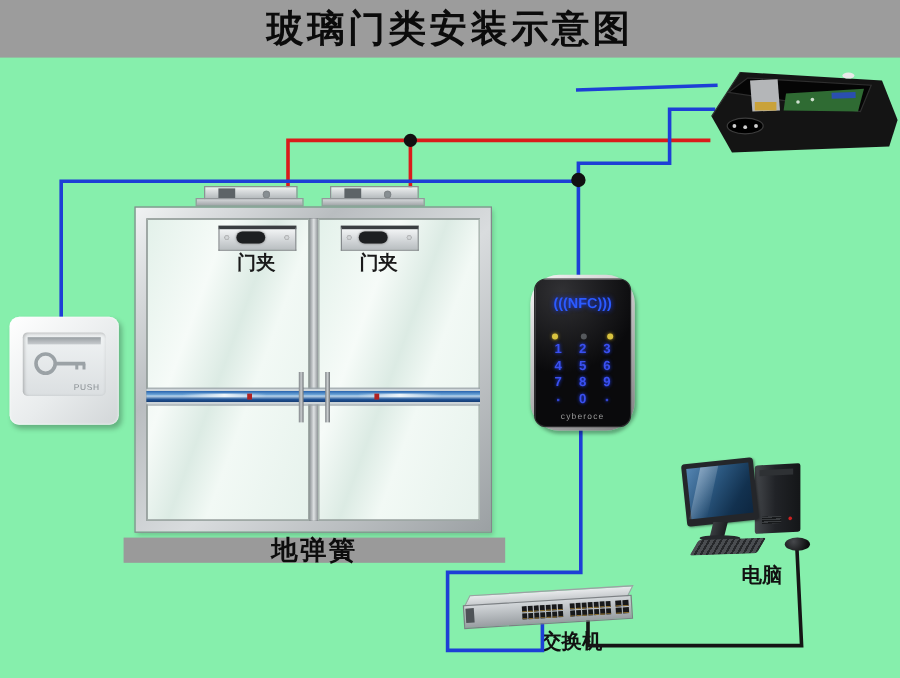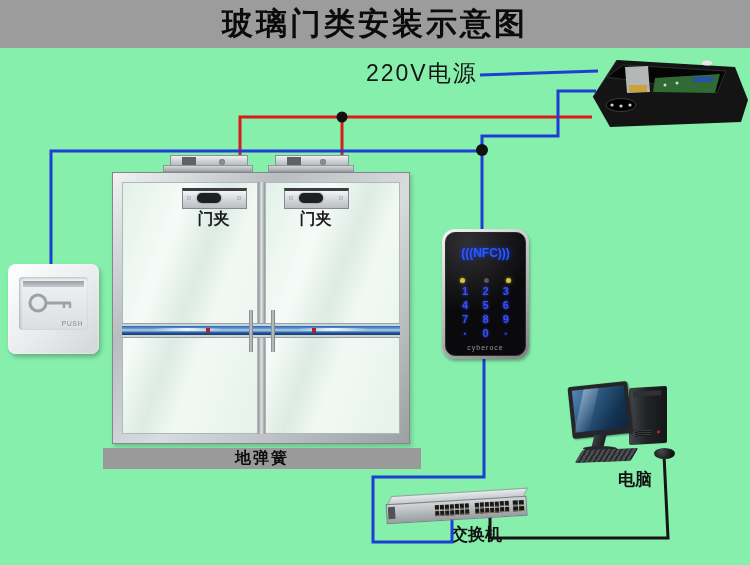--- a/index.html
+++ b/index.html
@@ -45,33 +45,33 @@
   .pushbar{position:absolute;left:0;right:0;top:141px;height:13px;
     background:linear-gradient(180deg,#cdd4d8 0,#cdd4d8 2px,#2a66b0 2px,#6ea6d8 5px,#bcd6ec 6px,#1d4f92 9px,#163e74 11px,#cdd4d8 11px);
     border-top:1px solid #9aa2a7;border-bottom:1px solid #9aa2a7;}
   .pushbar .shine{position:absolute;top:4px;height:3px;background:linear-gradient(90deg,rgba(255,255,255,0),#eef5fa,rgba(255,255,255,0));}
   .pushbar .tick{position:absolute;top:4px;width:4px;height:5px;background:#b02222;}
   .handle{position:absolute;top:128px;width:4px;height:42px;background:linear-gradient(90deg,#7b8084,#c9cdcf,#6f7478);z-index:3;}
 
   
   .floorspring{position:absolute;left:103px;top:448px;width:318px;height:21px;background:var(--floorspring-gray,#9a9a9a);
     display:flex;align-items:center;justify-content:center;z-index:2;}
-  .floorspring span{font-size:16px;font-weight:bold;color:#0d0d0d;letter-spacing:2px;}
+  .floorspring span{font-size:22px;font-weight:bold;color:#0d0d0d;letter-spacing:2px;}
 
   
   .exit-btn{position:absolute;left:8px;top:264px;width:91px;height:90px;border-radius:8px;z-index:4;
     background:linear-gradient(135deg,#ffffff,#e9eced 55%,#d2d6d8);
     box-shadow:2px 3px 4px rgba(0,0,0,.25), inset 0 0 2px #fff;}
   .exit-inner{position:absolute;left:11px;top:13px;width:69px;height:53px;border-radius:4px;
     background:linear-gradient(180deg,#f0f3f4,#dbdfe1);box-shadow:inset 1px 1px 3px rgba(0,0,0,.25);}
   .exit-stripe{position:absolute;left:4px;top:4px;right:4px;height:6px;background:linear-gradient(180deg,#989ea2,#c8cccf);}
   .exit-push{position:absolute;right:5px;bottom:3px;font-size:7px;color:#878d91;letter-spacing:.5px;}
 
   
-  .keypad{position:absolute;left:442px;top:229px;width:87px;height:130px;border-radius:13px;z-index:4;
+  .keypad{position:absolute;left:442px;top:229px;width:87px;height:130px;border-radius:24px;z-index:4;
     background:linear-gradient(145deg,#f5f5f5,#7e7e80);padding:0;box-shadow:1px 2px 3px rgba(0,0,0,.3);}
   .keypad-face{position:absolute;left:3px;top:3px;right:3px;bottom:3px;border-radius:10px;
     background:radial-gradient(130% 90% at 28% 8%,#313134,#0a0a0c 62%);border:1px solid #2c2c2e;}
   .nfc{position:absolute;left:0;right:0;top:13px;text-align:center;color:#2b5bff;font-weight:bold;font-size:12px;
     letter-spacing:0;text-shadow:0 0 4px #1a3bff;}
   .led{position:absolute;top:45px;width:5px;height:5px;border-radius:50%;}
   .led-y{background:var(--led-yellow,#d9c33f);box-shadow:0 0 3px #b89f20;}
   .led-c{background:#55585c;}
   .kp-grid{position:absolute;left:9px;right:9px;top:51px;display:grid;grid-template-columns:repeat(3,1fr);grid-auto-rows:14px;}
   .kp-key{display:flex;align-items:center;justify-content:center;color:var(--keypad-blue,#3a50f0);
@@ -114,21 +114,20 @@
 </style>
 </head>
 <body>
 
 <div class="stage">
 
   <div class="titlebar">
     <span class="title">玻璃门类安装示意图</span>
   </div>
 
-  <div class="lbl lbl-power">220V电源</div>
 
   <svg class="wires" width="750" height="565" viewBox="0 0 750 565">
     <g stroke="#da1b1b" stroke-width="3" fill="none">
       <path d="M240,160 L240,117 L592,117"></path>
       <path d="M342,117 L342,161"></path>
     </g>
     <g stroke="#1d3fd6" stroke-width="3" fill="none">
       <path d="M480,75 L598,71"></path>
       <path d="M51,266 L51,151 L482,151"></path>
       <path d="M482,152 L482,136 L558,136 L558,91 L596,91"></path>

